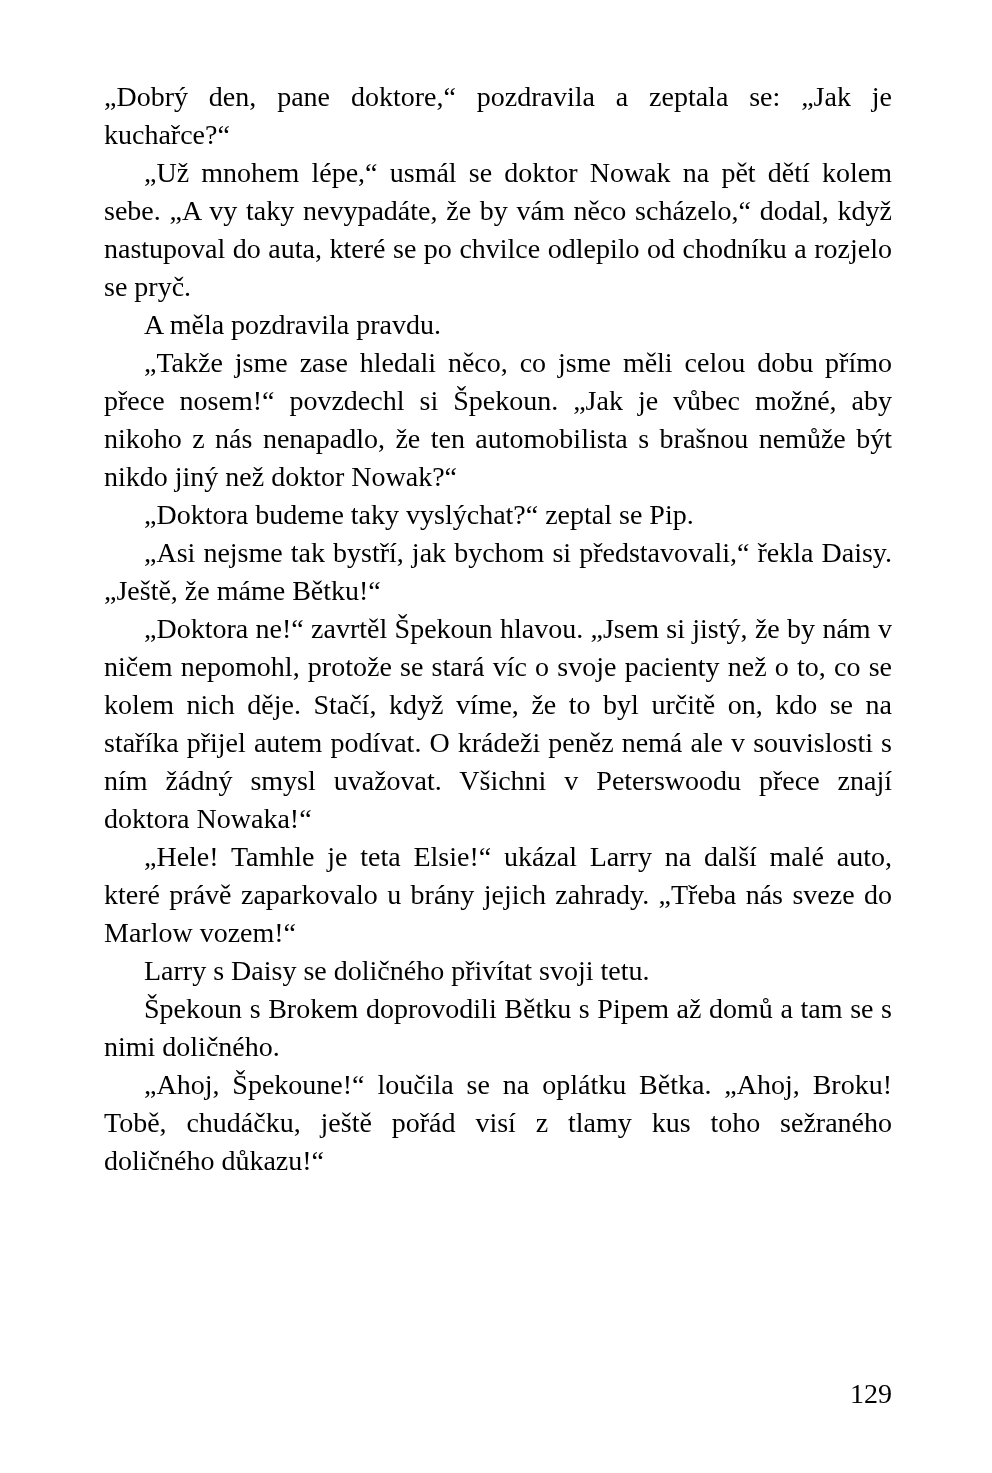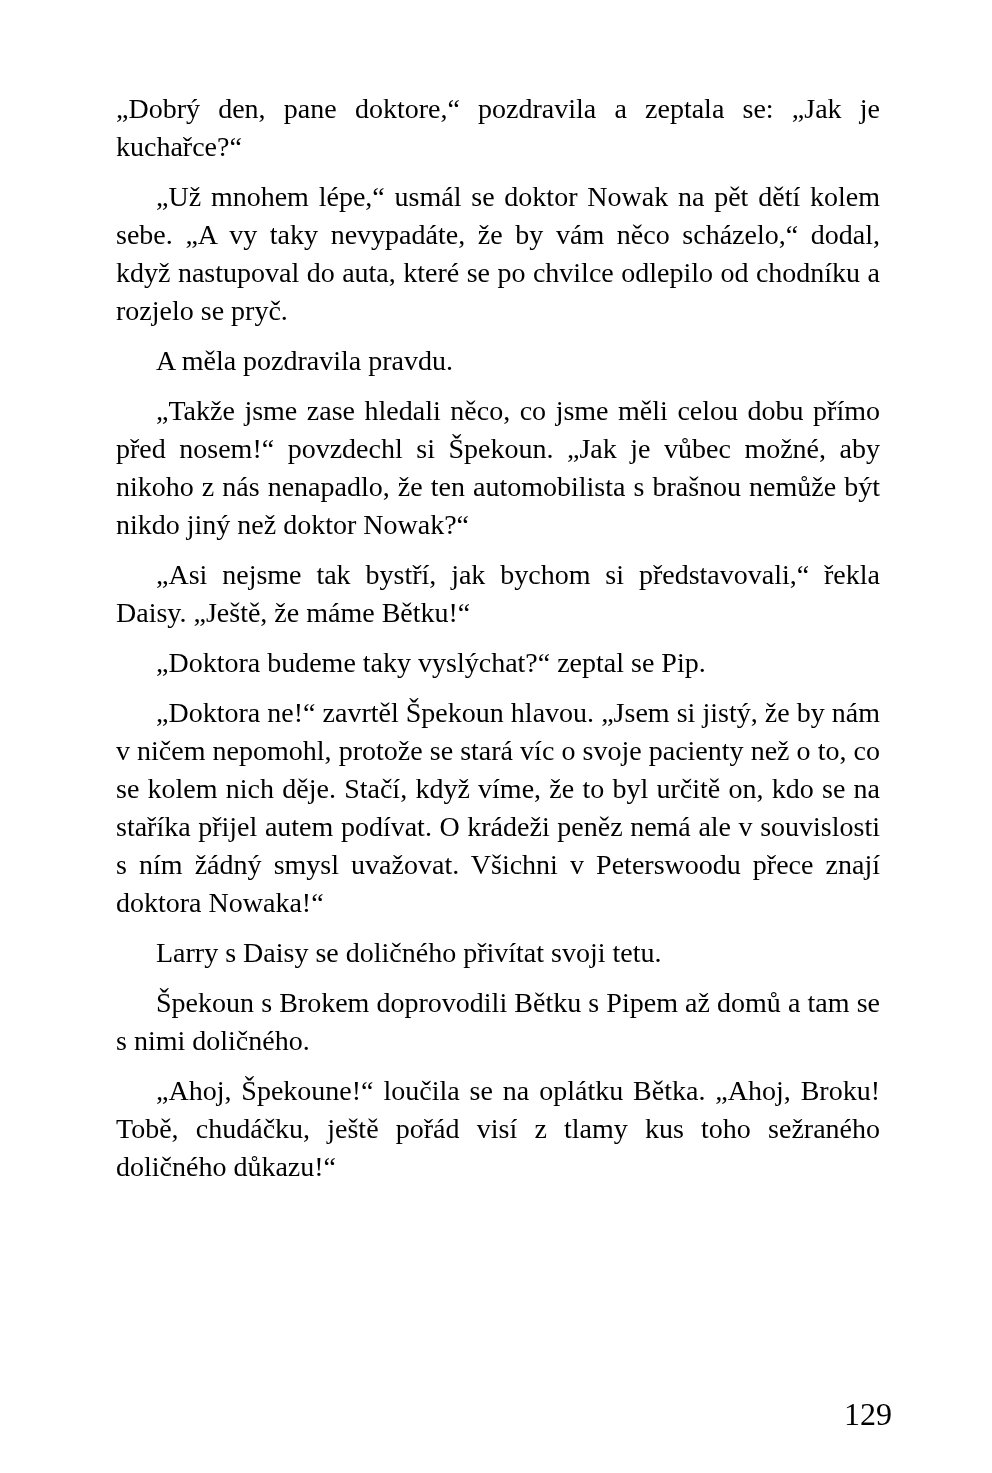--- a/index.html
+++ b/index.html
@@ -24,46 +24,47 @@
       position: absolute;
       top: 78px;
       left: 104px;
       width: 788px;
       text-align: justify;
       text-justify: inter-word;
       hyphens: auto;
       -webkit-hyphens: auto;
     }
     .para {
-      margin: 12px;
+      margin: 0;
       padding: 0;
       text-indent: 40px;
     }
     .para.no-indent {
       text-indent: 0;
     }
     .page-number {
       position: absolute;
-      bottom: 40px;
+      bottom: 60px;
       right: 100px;
-      font-size: 32px;
+      font-size: 28px;
       line-height: 38px;
       text-align: right;
     }
   </style>
 </head>
 <body>
 
 <div class="page">
   <div class="text-block">
     <p class="para no-indent">„Dobrý den, pane doktore,“ pozdravila a zeptala se: „Jak je kuchařce?“</p>
     <p class="para">„Už mnohem lépe,“ usmál se doktor Nowak na pět dětí kolem sebe. „A vy taky nevypadáte, že by vám něco scházelo,“ dodal, když nastupoval do auta, které se po chvilce odlepilo od chodníku a rozjelo se pryč.</p>
     <p class="para">A měla pozdravila pravdu.</p>
-    <p class="para">„Takže jsme zase hledali něco, co jsme měli celou dobu přímo před nosem!“ povzdechl si Špekoun. „Jak je vůbec možné, aby nikoho z nás nenapadlo, že ten automobilista s brašnou nemůže být nikdo jiný než doktor Nowak?“</p>
+    <p class="para">„Takže jsme zase hledali něco, co jsme měli celou dobu přímo přece nosem!“ povzdechl si Špekoun. „Jak je vůbec možné, aby nikoho z nás nenapadlo, že ten automobilista s brašnou nemůže být nikdo jiný než doktor Nowak?“</p>
+    <p class="para">„Doktora budeme taky vyslýchat?“ zeptal se Pip.</p>
     <p class="para">„Asi nejsme tak bystří, jak bychom si představovali,“ řekla Daisy. „Ještě, že máme Bětku!“</p>
-    <p class="para">„Doktora budeme taky vyslýchat?“ zeptal se Pip.</p>
     <p class="para">„Doktora ne!“ zavrtěl Špekoun hlavou. „Jsem si jistý, že by nám v ničem nepomohl, protože se stará víc o svoje pacienty než o to, co se kolem nich děje. Stačí, když víme, že to byl určitě on, kdo se na staříka přijel autem podívat. O krádeži peněz nemá ale v souvislosti s ním žádný smysl uvažovat. Všichni v Peterswoodu přece znají doktora Nowaka!“</p>
+    <p class="para">„Hele! Tamhle je teta Elsie!“ ukázal Larry na další malé auto, které právě zaparkovalo u brány jejich zahrady. „Třeba nás sveze do Marlow vozem!“</p>
     <p class="para">Larry s Daisy se doličného přivítat svoji tetu.</p>
     <p class="para">Špekoun s Brokem doprovodili Bětku s Pipem až domů a tam se s nimi doličného.</p>
     <p class="para">„Ahoj, Špekoune!“ loučila se na oplátku Bětka. „Ahoj, Broku! Tobě, chudáčku, ještě pořád visí z tlamy kus toho sežraného doličného důkazu!“</p>
   </div>
   <div class="page-number">129</div>
 </div>
 
 </body></html>

